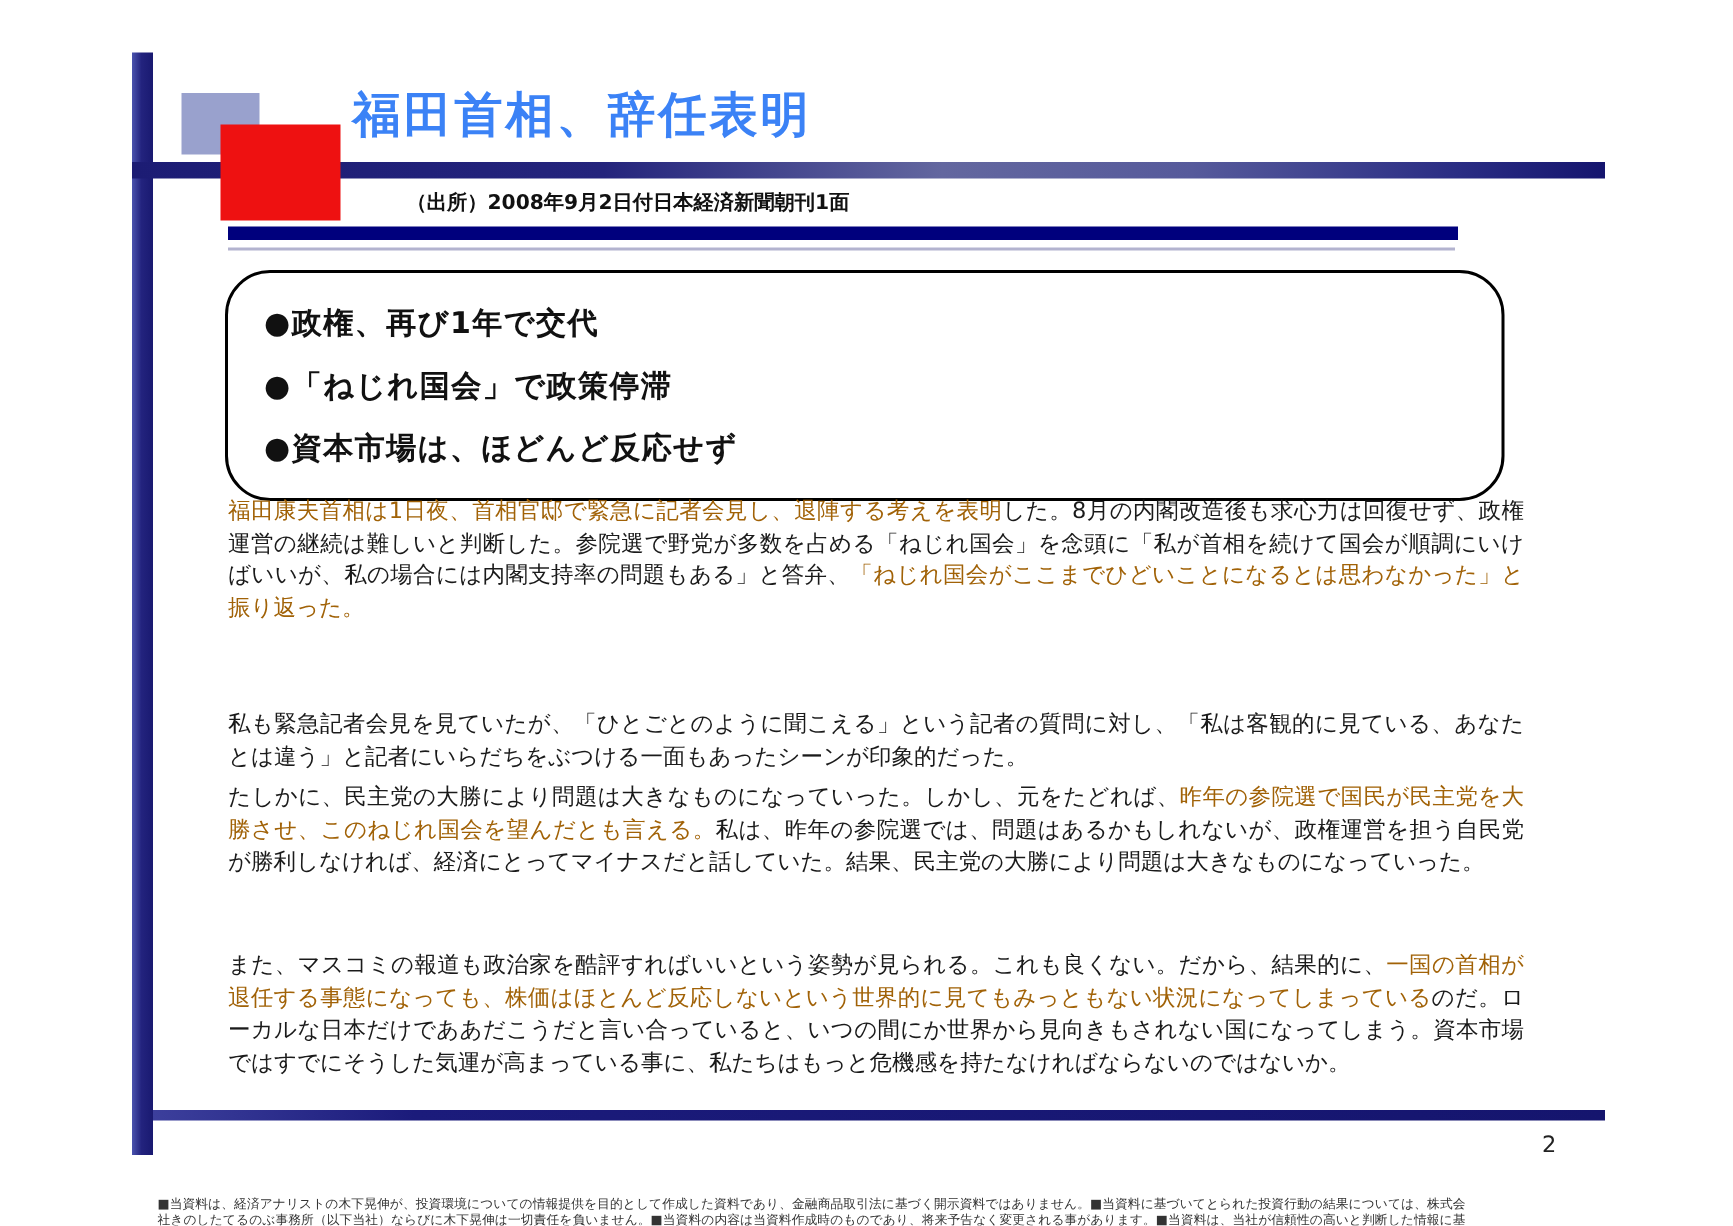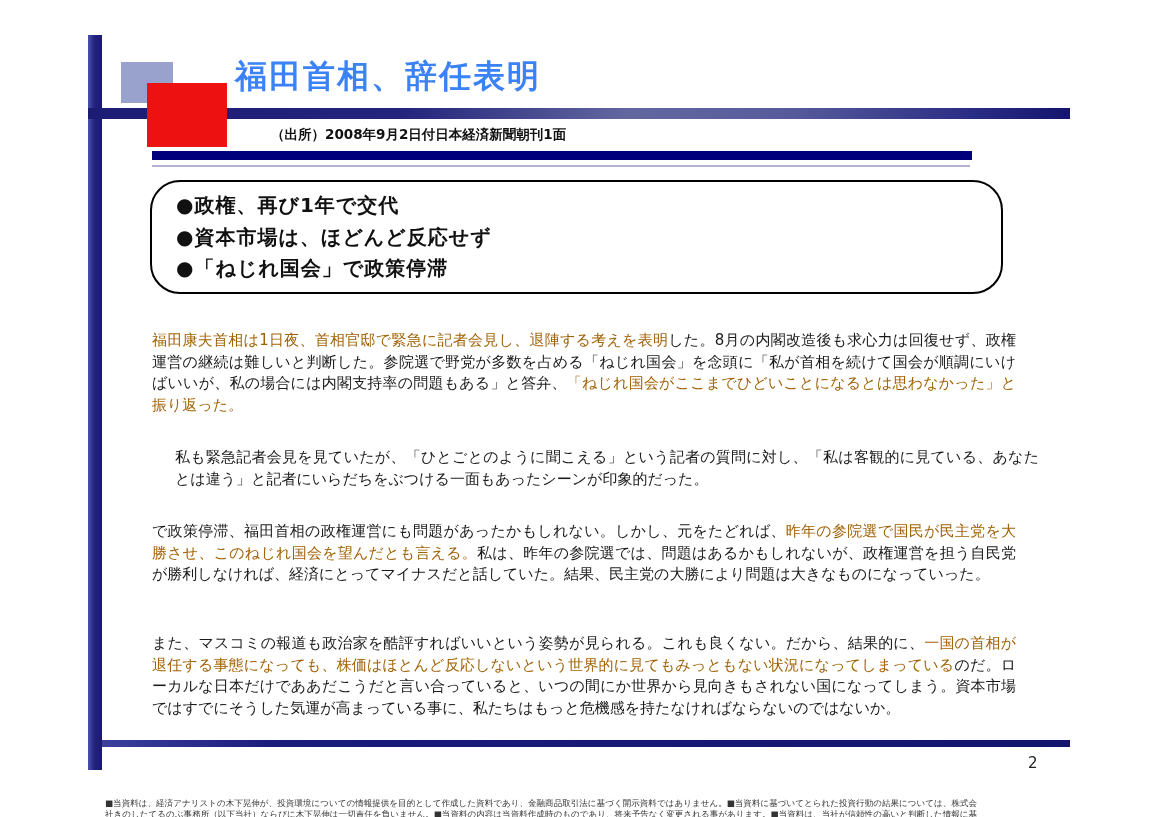--- a/index.html
+++ b/index.html
@@ -17,30 +17,30 @@
   .sq-red{left:147px;top:83px;width:80px;height:64px;background:#ee1111;z-index:3;}
   
   .title-bar{left:88px;top:108px;width:982px;height:11px;z-index:2;
     background:linear-gradient(90deg,#1c1c74 0%,#24247c 32%,#63679f 55%,#565a9b 72%,#2a2d84 90%,#15156e 100%);}
   .title{left:235px;top:55px;margin:0;font-size:32px;font-weight:bold;color:#3b82f6;
     letter-spacing:2px;white-space:nowrap;z-index:4;}
   .source{left:235px;top:126px;font-size:13.5px;font-weight:bold;color:#111111;white-space:nowrap;z-index:4;margin-left:36px;}
   .navy-bar{left:152px;top:151px;width:820px;height:9px;background:#00007d;}
   .thin-line{left:152px;top:165px;width:818px;height:2px;background:#b3b3cf;}
   
-  .bullet-box{left:150px;top:180px;width:853px;height:114px;border:2px solid #000000;
+  .bullet-box{left:150px;top:180px;width:853px;height:154px;border:2px solid #000000;
     border-radius:30px;box-sizing:border-box;background:#ffffff;
     display:flex;flex-direction:column;justify-content:space-evenly;
     padding:6px 0 6px 24px;}
   .bullet{font-size:20px;font-weight:bold;color:#111111;letter-spacing:1px;white-space:nowrap;}
   
   .para{left:152px;width:864px;font-size:15px;line-height:21.5px;color:#1a1a1a;
     text-align:justify;letter-spacing:0px;}
   .p1{top:330px;}
-  .p2{top:447px;margin-left:23px;}
+  .p2{top:472px;}
   .p3{top:521px;}
   .p4{top:633px;}
   .seg-red{color:#a16207;}
   .seg-black{color:#1a1a1a;}
   
   .footer-bar{left:102px;top:740px;width:968px;height:7px;
     background:linear-gradient(90deg,#3c3f9c 0%,#1b1b7b 18%,#15156e 100%);}
   .disclaimer{left:105px;top:778px;width:872px;font-size:8.5px;line-height:11px;
     color:#333333;text-align:justify;margin-top:20px;}
   .page-num{left:1028px;top:754px;font-size:15px;color:#222222;}
@@ -53,27 +53,27 @@
 <div class="abs sq-red"></div>
 <div class="abs title-bar"></div>
 
 <h1 class="abs title">福田首相、辞任表明</h1>
 <div class="abs source">（出所）2008年9月2日付日本経済新聞朝刊1面</div>
 <div class="abs navy-bar"></div>
 <div class="abs thin-line"></div>
 
 <div class="abs bullet-box">
   <div class="bullet">●政権、再び1年で交代</div>
+  <div class="bullet">●「ねじれ国会」で政策停滞</div>
   <div class="bullet">●資本市場は、ほどんど反応せず</div>
-  <div class="bullet">●「ねじれ国会」で政策停滞</div>
 </div>
 
 <div class="abs para p1"><span class="seg-red">福田康夫首相は1日夜、首相官邸で緊急に記者会見し、退陣する考えを表明</span><span class="seg-black">した。8月の内閣改造後も求心力は回復せず、政権運営の継続は難しいと判断した。参院選で野党が多数を占める「ねじれ国会」を念頭に「私が首相を続けて国会が順調にいけばいいが、私の場合には内閣支持率の問題もある」と答弁、</span><span class="seg-red">「ねじれ国会がここまでひどいことになるとは思わなかった」と振り返った。</span></div>
 
 <div class="abs para p2"><span class="seg-black">私も緊急記者会見を見ていたが、「ひとごとのように聞こえる」という記者の質問に対し、「私は客観的に見ている、あなたとは違う」と記者にいらだちをぶつける一面もあったシーンが印象的だった。</span></div>
 
-<div class="abs para p3"><span class="seg-black">で政策停滞、福田首相の政権運営にも問題があったかもしれない。しかし、元をたどれば、</span><span class="seg-red">昨年の参院選で国民が民主党を大勝させ、このねじれ国会を望んだとも言える。</span><span class="seg-black">私は、昨年の参院選では、問題はあるかもしれないが、政権運営を担う自民党が勝利しなければ、経済にとってマイナスだと話していた。結果、民主党の大勝により問題は大きなものになっていった。</span></div>
+<div class="abs para p3"><span class="seg-black">たしかに、民主党の大勝により問題は大きなものになっていった。しかし、元をたどれば、</span><span class="seg-red">昨年の参院選で国民が民主党を大勝させ、このねじれ国会を望んだとも言える。</span><span class="seg-black">私は、昨年の参院選では、問題はあるかもしれないが、政権運営を担う自民党が勝利しなければ、経済にとってマイナスだと話していた。結果、民主党の大勝により問題は大きなものになっていった。</span></div>
 
 <div class="abs para p4"><span class="seg-black">また、マスコミの報道も政治家を酷評すればいいという姿勢が見られる。これも良くない。だから、結果的に、</span><span class="seg-red">一国の首相が退任する事態になっても、株価はほとんど反応しないという世界的に見てもみっともない状況になってしまっている</span><span class="seg-black">のだ。ローカルな日本だけでああだこうだと言い合っていると、いつの間にか世界から見向きもされない国になってしまう。資本市場ではすでにそうした気運が高まっている事に、私たちはもっと危機感を持たなければならないのではないか。</span></div>
 
 <div class="abs footer-bar"></div>
 <div class="abs disclaimer">■当資料は、経済アナリストの木下晃伸が、投資環境についての情報提供を目的として作成した資料であり、金融商品取引法に基づく開示資料ではありません。■当資料に基づいてとられた投資行動の結果については、株式会社きのしたてるのぶ事務所（以下当社）ならびに木下晃伸は一切責任を負いません。■当資料の内容は当資料作成時のものであり、将来予告なく変更される事があります。■当資料は、当社が信頼性の高いと判断した情報に基づき作成しておりますが、その正確性・完全性を保証するものではありません。■当資料におけるデータ・分析等は過去の一定期間の実績に基づくものであり、将来の投資成果及び市場環境の変動等を保証もしくは予想するものではありません。</div>
 <div class="abs page-num">2</div>
 
 </body></html>

